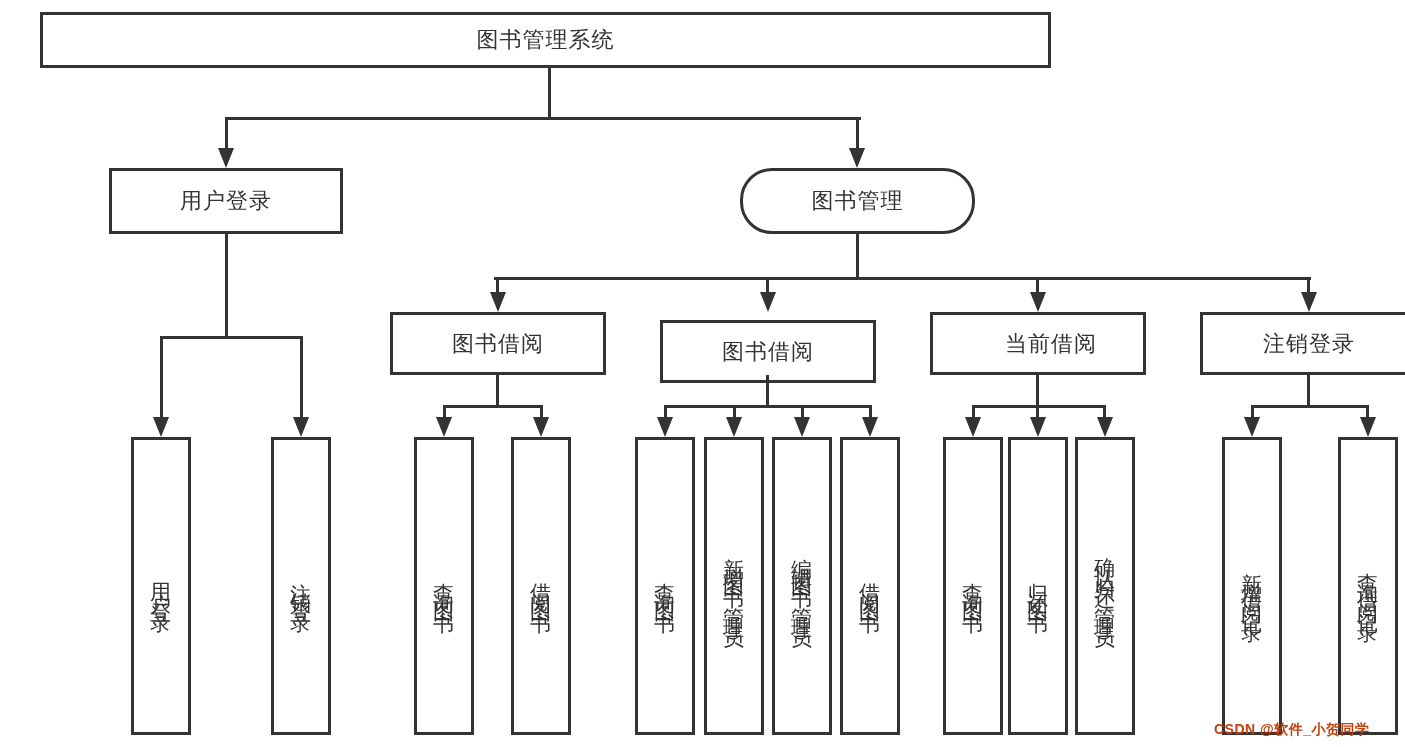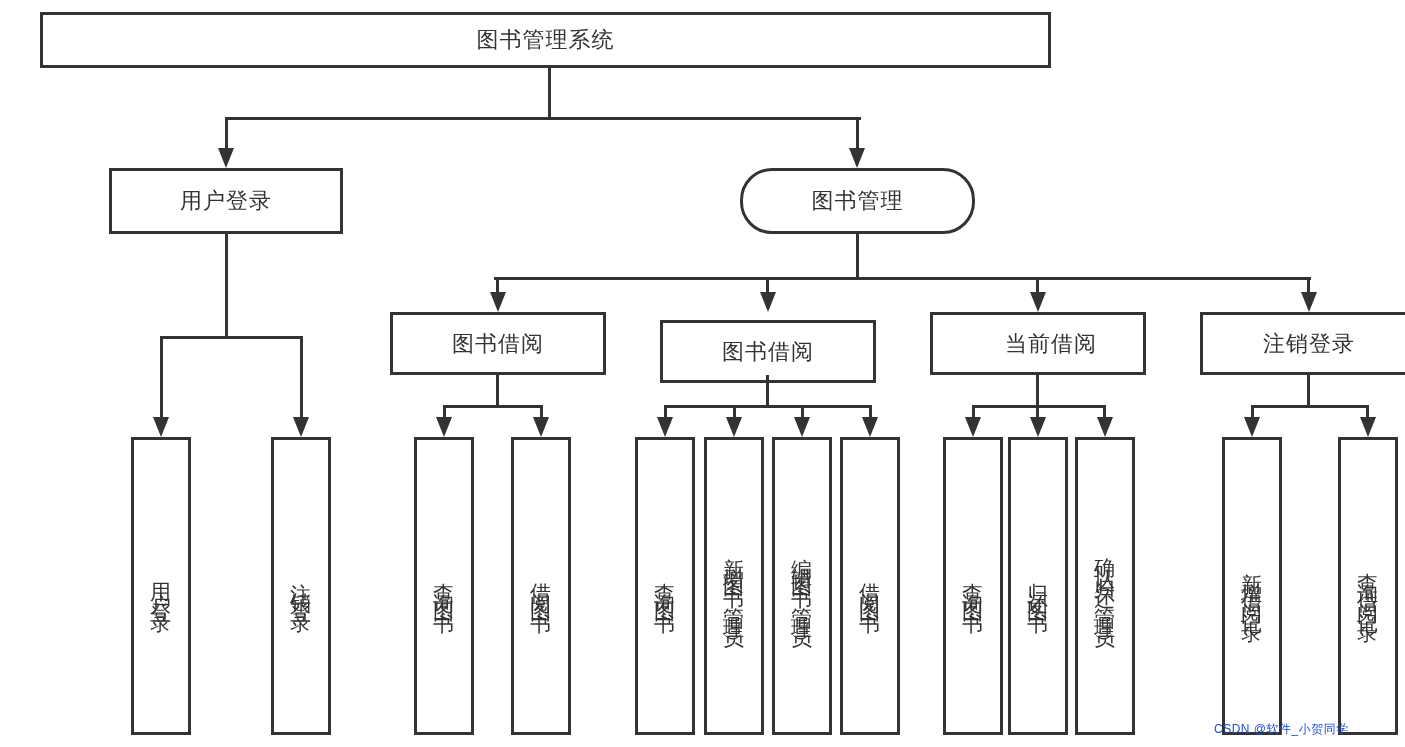--- a/index.html
+++ b/index.html
@@ -19,21 +19,21 @@
     letter-spacing:10px; line-height:1;
   }
   .line { position:absolute; background:#333333; }
   .arrow {
     position:absolute; width:0; height:0;
     border-left:8px solid transparent; border-right:8px solid transparent;
     border-top:20px solid #333333;
   }
   .watermark {
     position:absolute; left:1186px; top:721px;
-    font-size:12px; color:#1d4ed8; letter-spacing:0.5px; white-space:nowrap;
+    font-size:14px; color:#c2410c; letter-spacing:0.5px; white-space:nowrap;font-weight:bold;
   }
 </style>
 </head>
 <body>
 
 <div id="canvas">
 
   <div class="node" style="left:12px; top:12px; width:1011px; height:56px;">
     <span>图书管理系统</span>
   </div>

